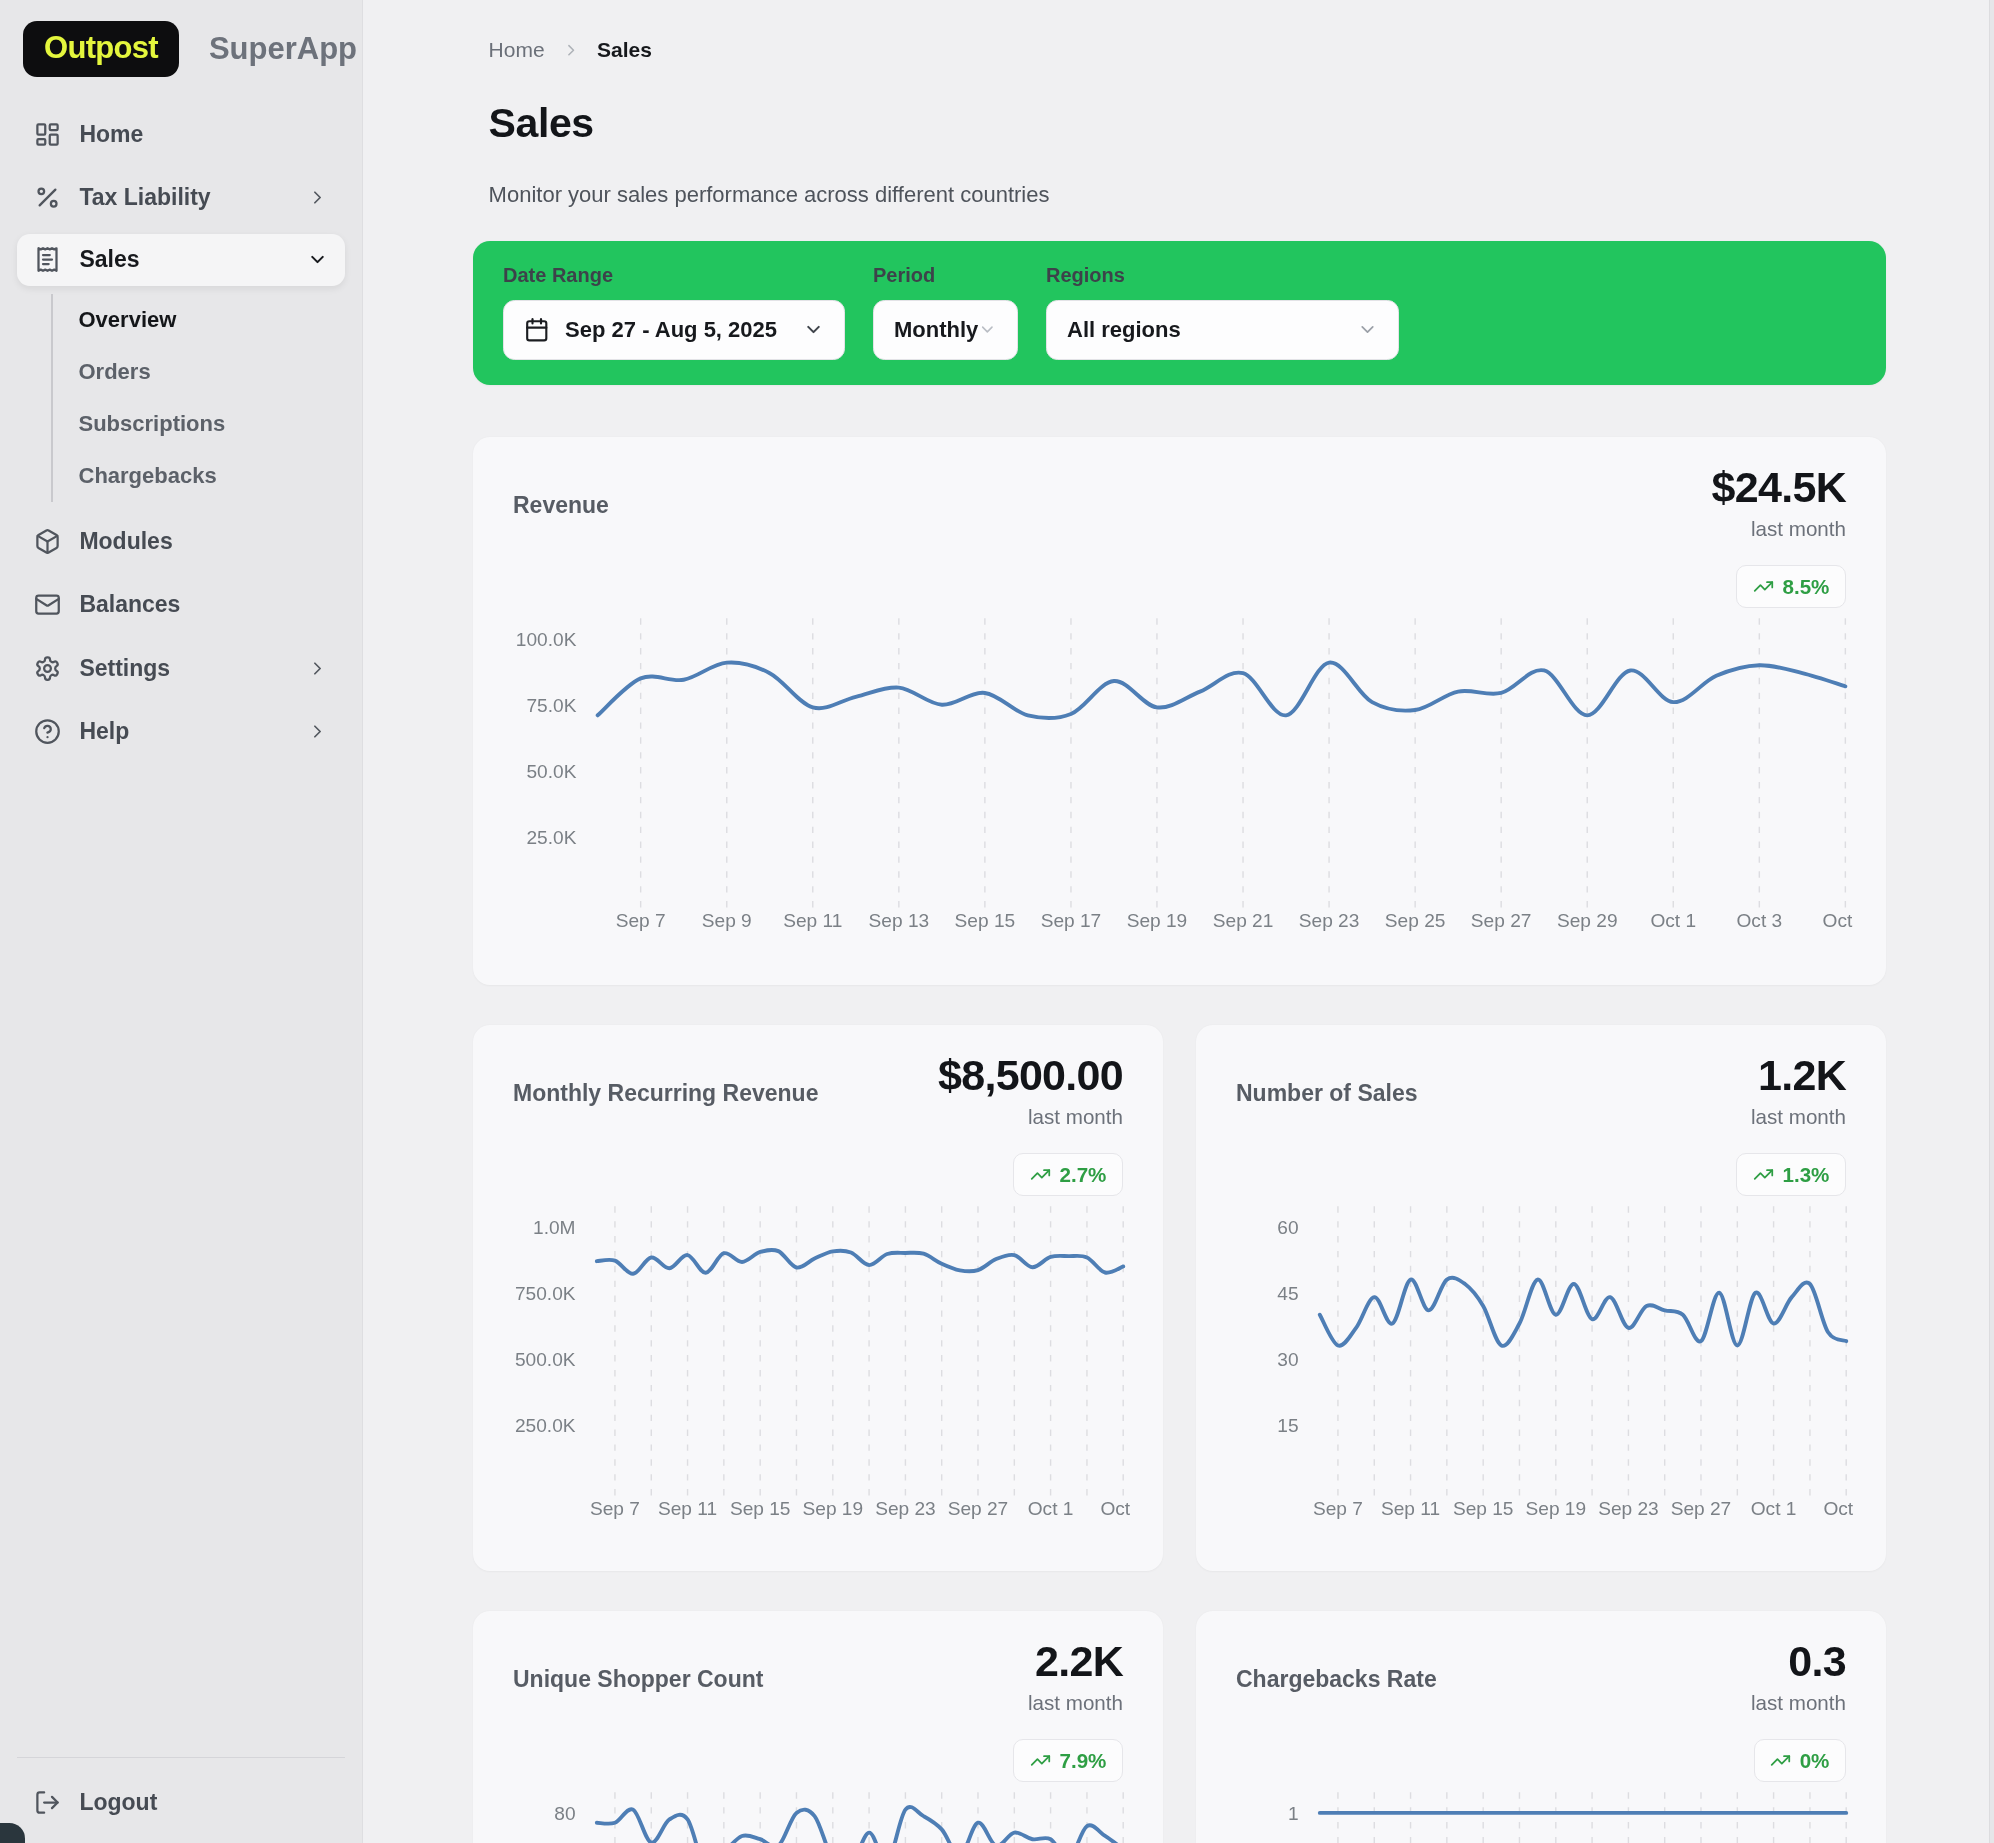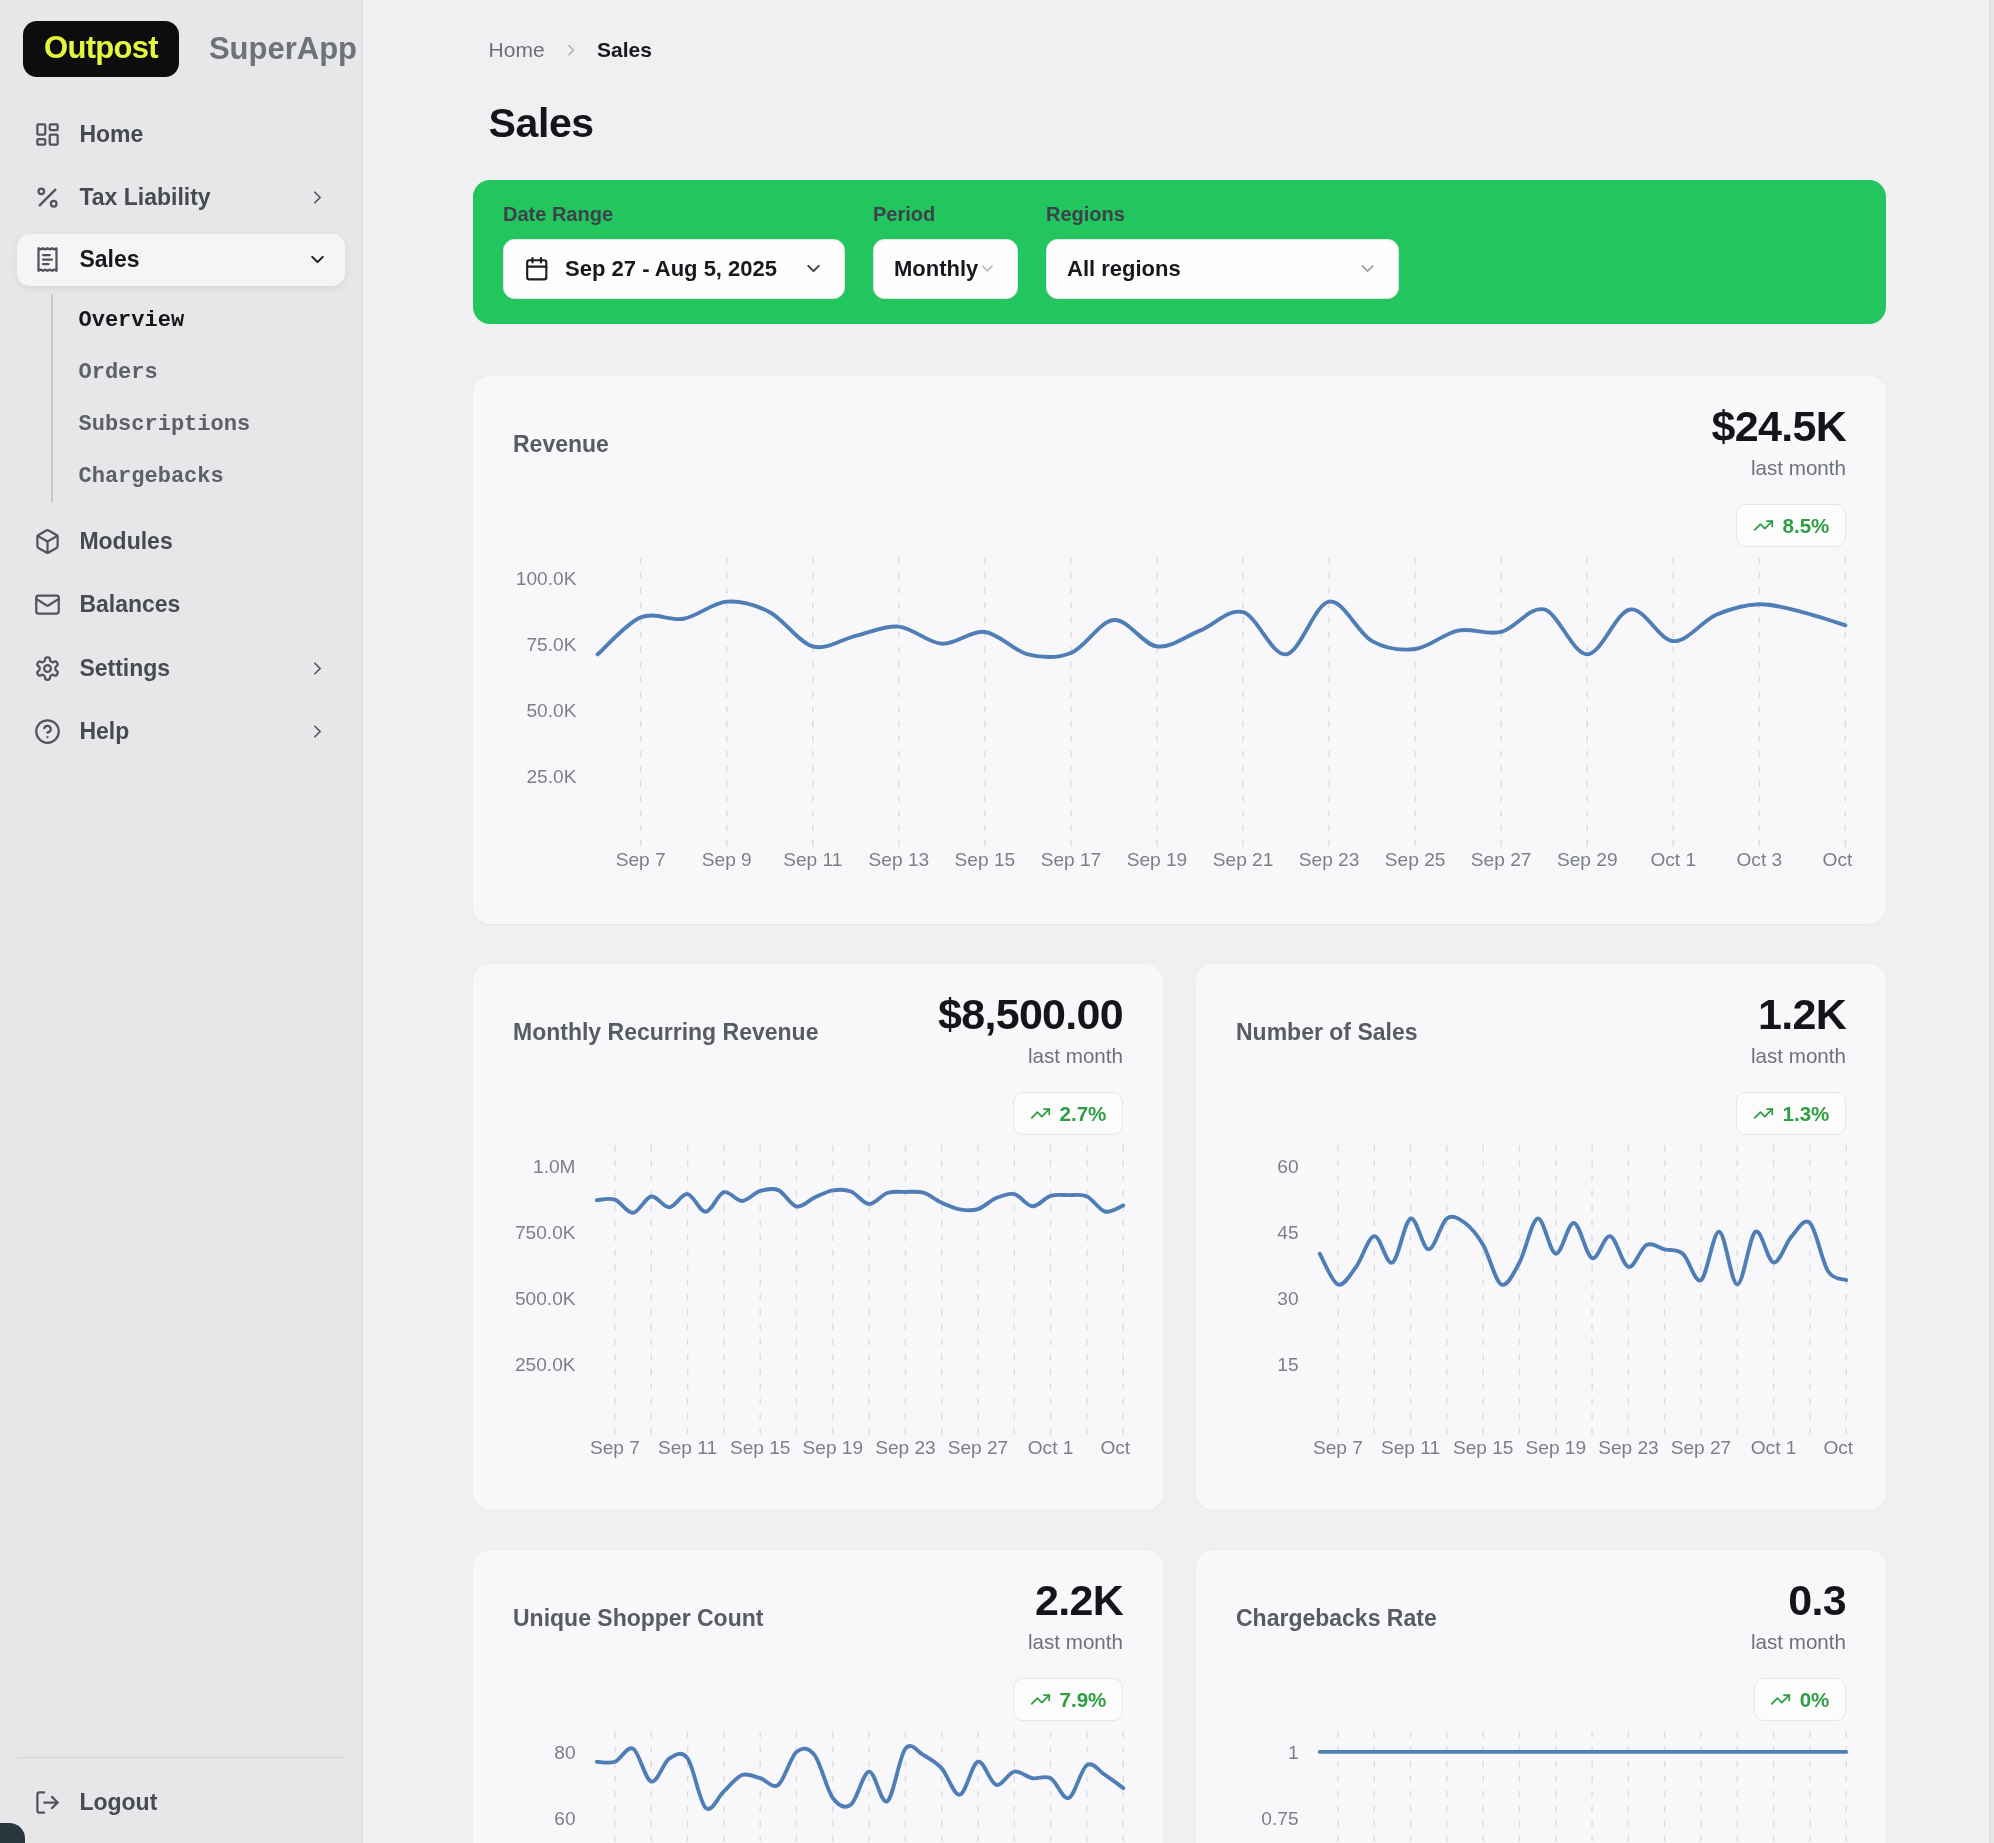--- a/index.html
+++ b/index.html
@@ -40,21 +40,21 @@
   .nav-item .chev { margin-left: auto; width: 21px; height: 21px; color: #53585f; }
   .nav-item.pill {
     background: #f5f5f6; color: #17191d;
     box-shadow: 0 2.8px 7px rgba(0,0,0,.07);
     height: 52px;
   }
   .subnav { margin: 2.8px 0 11.4px 34px; border-left: 2.1px solid #c9c9cd; }
   .sub-item {
     display: flex; align-items: center;
     height: 52px; padding-left: 25.5px;
-    font-size: 22px; font-weight: 600; color: #5c6169; cursor: pointer; font-family: Liberation Mono, monospace;
+    font-size: 22px; font-weight: 600; color: #5c6169; cursor: pointer;
   }
   .sub-item.active { color: #141619; font-weight: 700; }
 
   .sidebar-bottom { position: absolute; left: 0; right: 0; bottom: 0; padding: 0 17px 12.8px; }
   .divider { height: 1.4px; background: #d5d5d9; margin-bottom: 17px; }
   .sidebar-bottom .nav-item { margin-bottom: 0; }
 
   .corner-artifact {
     position: fixed; left: -18.4px; bottom: -21px;
     width: 43px; height: 41px;
@@ -245,20 +245,21 @@
 
   <div class="breadcrumb">
     <span>Home</span>
     <svg class="bc-chev" viewBox="0 0 24 24" fill="none" stroke="currentColor" stroke-width="2" stroke-linecap="round" stroke-linejoin="round">
         <path d="m9 18 6-6-6-6"></path>
       </svg>
     <span class="current">Sales</span>
   </div>
 
   <h1 class="page-title">Sales</h1>
+  <p class="page-subtitle">Monitor your sales performance across different countries</p>
 
   <section class="filter-card">
     <div class="fgroup">
       <div class="flabel">Date Range</div>
       <div class="select w-date">
         <svg class="cal" viewBox="0 0 24 24" fill="none" stroke="currentColor" stroke-width="2" stroke-linecap="round" stroke-linejoin="round">
             <path d="M8 2v4"></path>
             <path d="M16 2v4"></path>
             <rect width="18" height="18" x="3" y="4" rx="2"></rect>
             <path d="M3 10h18"></path>

